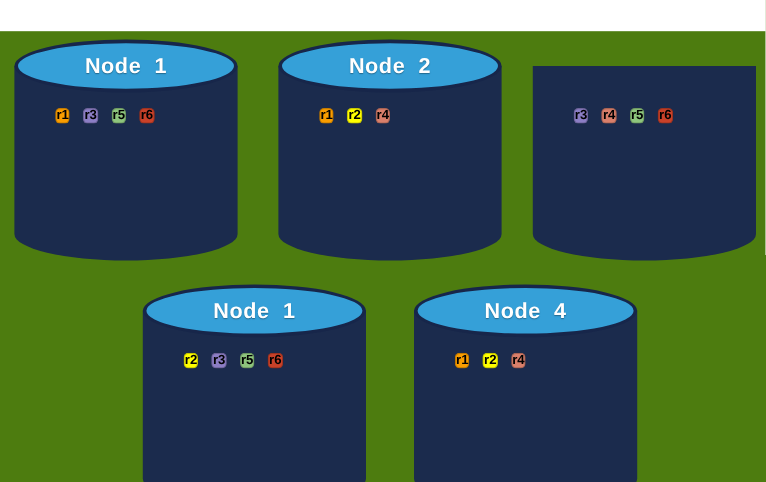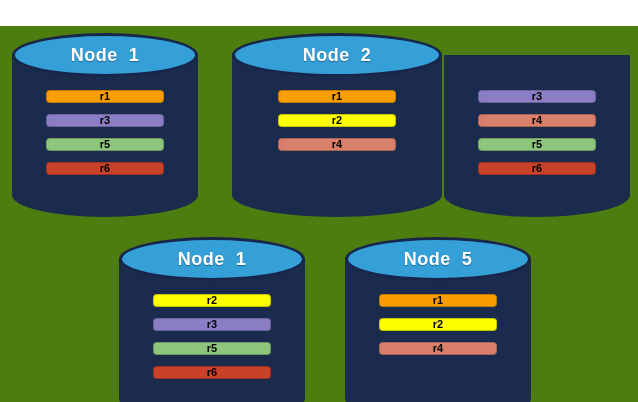--- a/index.html
+++ b/index.html
@@ -7,21 +7,21 @@
     position: relative;
     width: 638px;
     height: 402px;
     background: #4d7c0f;
     font-family: "Liberation Sans", sans-serif;
     overflow: hidden;
     margin-top: 26px;
   }
   .node { position: absolute; width: 186px; height: 184px; }
   .pos-0 { left: 12px;  top: 7px; }
-  .pos-1 { left: 232px; top: 7px; padding-left: 24px; }
+  .pos-1 { left: 232px; top: 7px; }
   .pos-2 { left: 444px; top: 7px; }
   .pos-3 { left: 119px; top: 211px; }
   .pos-4 { left: 345px; top: 211px; }
   .cyl-body {
     position: absolute; left: 0; right: 0; top: 22px; bottom: 0;
     background: #1B2B4D;
     border-radius: 0 0 50% 50% / 0 0 22px 22px;
   }
   .cyl-top {
     position: absolute; left: 0; right: 0; top: 0; height: 44px;
@@ -37,21 +37,21 @@
     font-weight: bold;
     font-size: 18px;
     letter-spacing: 0.5px;
     white-space: pre;
     text-shadow: 0 1px 1px rgba(0,0,0,0.35);
   }
   .bars {
     position: absolute; top: 57px; left: 50%;
     transform: translateX(-50%);
     width: 118px;
-    display: flex; flex-direction: column; gap: 11px;
+    display: flex; flex-direction: row; gap: 11px;
     z-index: 3;
   }
   .bar {
     height: 13px;
     box-sizing: border-box;
     border: 1px solid rgba(0,0,0,0.22);
     border-radius: 4px;
     display: flex; align-items: center; justify-content: center;
   }
   .bar span {
@@ -140,21 +140,21 @@
         </div>
         <div class="bar" style="background: rgb(201, 65, 41);">
           <span>r6</span>
         </div>
       </div>
     </div>
 
     <div class="node pos-4">
       <div class="cyl-body"></div>
       <div class="cyl-top">
-        <span class="node-title">Node  5</span>
+        <span class="node-title">Node  4</span>
       </div>
       <div class="bars">
         <div class="bar" style="background: rgb(250, 157, 0);">
           <span>r1</span>
         </div>
         <div class="bar" style="background: rgb(255, 255, 0);">
           <span>r2</span>
         </div>
         <div class="bar" style="background: rgb(217, 127, 107);">
           <span>r4</span>

